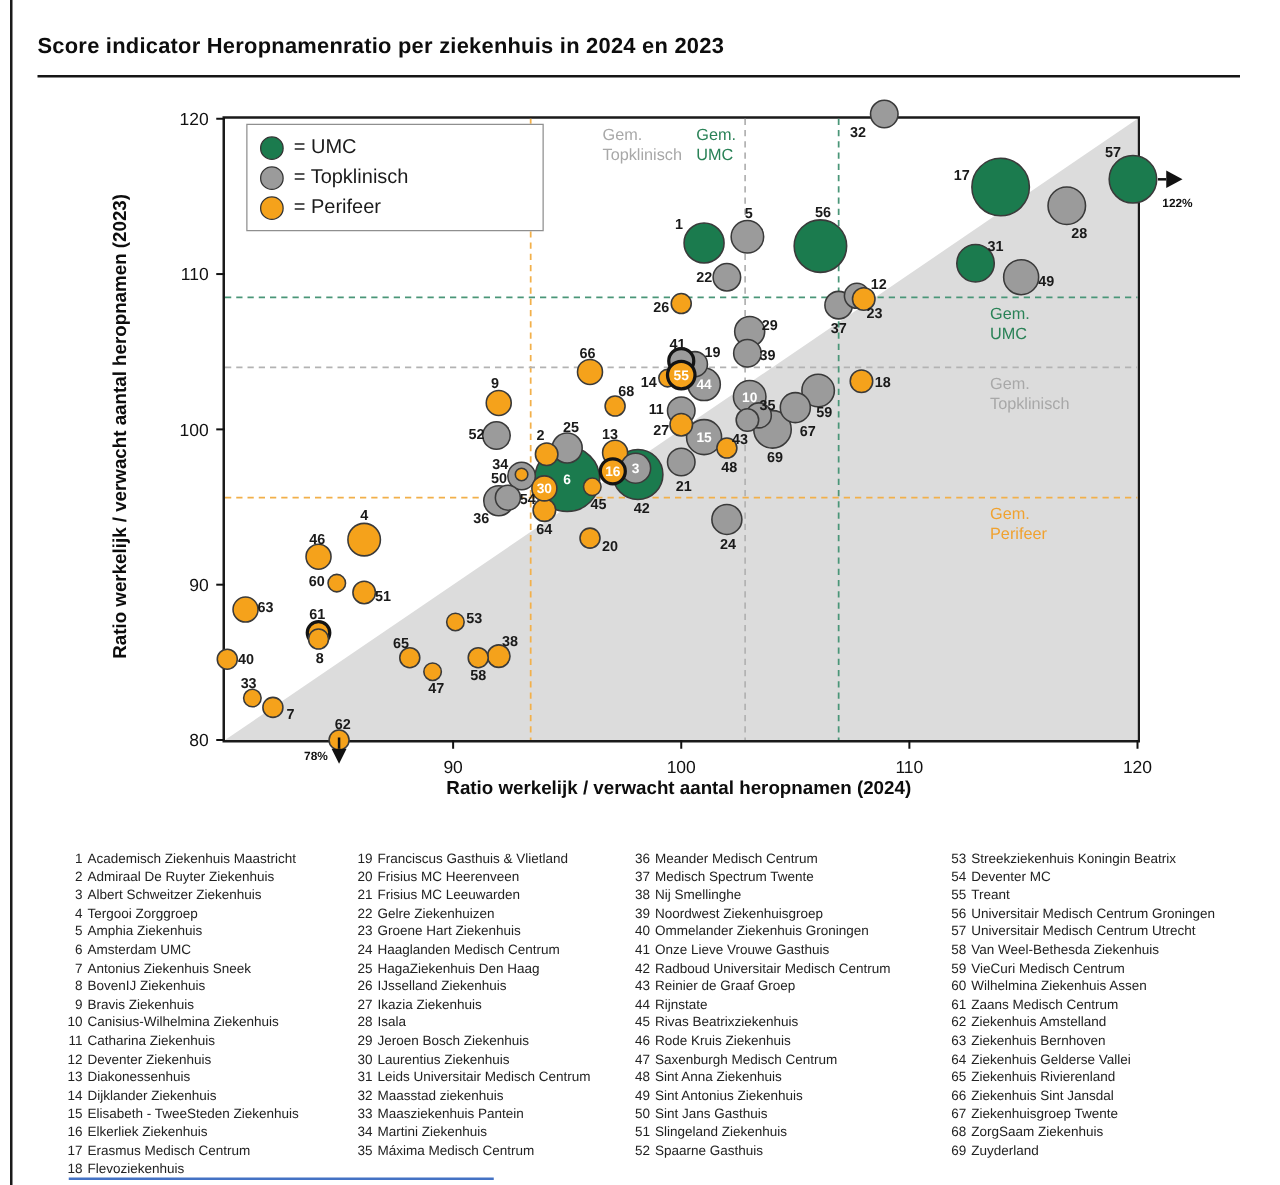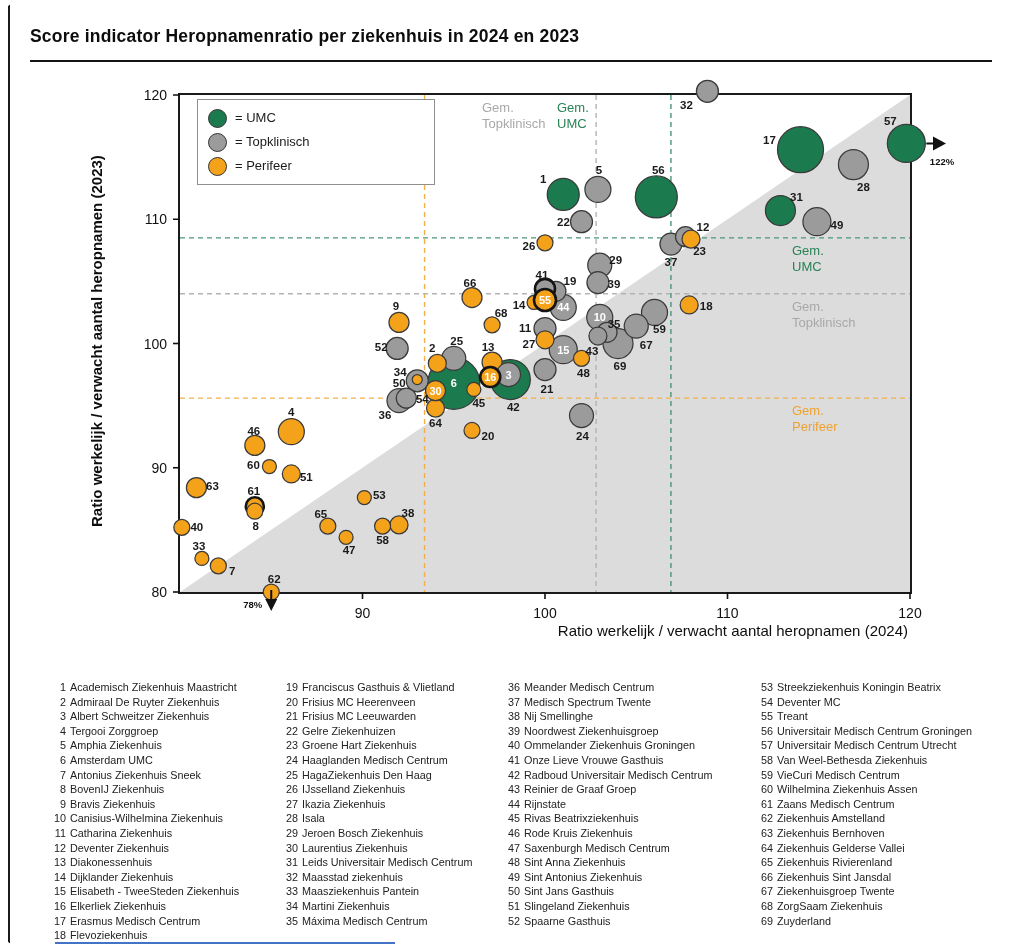--- a/index.html
+++ b/index.html
@@ -1,42 +1,42 @@
 <!DOCTYPE html>
 <html><head>
 <meta charset="utf-8">
 <style>
   html,body{margin:0;padding:0;background:#fff;font-family:"Liberation Sans",sans-serif;}
-  .page{position:relative;width:1024px;height:948px;background:#fff;overflow:hidden;color:#111;border-radius:24px;}
+  .page{position:relative;width:1024px;height:948px;background:#fff;overflow:hidden;color:#111;}
   .left-rule{position:absolute;left:8px;top:0;width:2px;height:948px;background:#1a1a1a;}
   .page-title{position:absolute;left:30px;top:26px;width:960px;font-size:17.5px;font-weight:bold;color:#0d0d0d;letter-spacing:.2px;}
   .title-rule{position:absolute;left:30px;top:60px;width:962px;height:2px;background:#151515;}
 
   .chart-region{position:absolute;left:0;top:0;width:1024px;height:670px;}
   .plot{position:absolute;left:178px;top:93px;width:730px;height:497px;border:2px solid #1a1a1a;box-sizing:content-box;background:#fff;}
   #plot-svg{position:absolute;left:0;top:0;overflow:visible;}
 
   .pt-out{font-size:11.5px;font-weight:bold;fill:#1a1a1a;}
   .pt-in{font-size:11px;font-weight:bold;fill:#ffffff;}
   .tick-text{font-size:14px;fill:#111;}
   .ann-text{font-size:9.5px;font-weight:bold;fill:#111;}
 
-  .axis-title-x{position:absolute;left:178px;top:622px;width:730px;text-align:right;font-size:15px;font-weight:normal;color:#0d0d0d;}
+  .axis-title-x{position:absolute;left:178px;top:622px;width:730px;text-align:center;font-size:15px;font-weight:bold;color:#0d0d0d;}
   .axis-title-y{position:absolute;left:88px;top:93px;height:497px;width:22px;writing-mode:vertical-rl;transform:rotate(180deg);text-align:center;font-size:15px;font-weight:bold;color:#0d0d0d;}
 
   .legend-box{position:absolute;left:17px;top:4px;width:218px;background:#fff;border:1px solid #8f8f8f;padding:9px 8px 8px 10px;z-index:5;}
   .legend-row{display:flex;align-items:flex-start;margin-bottom:5px;}
   .legend-row:last-child{margin-bottom:0;}
   .mk{flex:0 0 auto;border-radius:50%;border:1.4px solid #333;margin-right:8px;box-sizing:border-box;}
   .mk-dot{width:19px;height:19px;}
   .mk-umc{background:#1b7b4e;}
   .mk-top{background:#9b9b9b;}
   .mk-per{background:#f5a21b;}
   .mk-size{width:23px;height:23px;background:#fff;margin-left:-2px;margin-right:6px;}
-  .legend-label{font-size:13px;color:#1b1b1b;line-height:16.5px;padding-top:1px;max-width:150px;}
+  .legend-label{font-size:16px;color:#1b1b1b;line-height:16.5px;padding-top:1px;max-width:150px;}
 
   .gem-label{position:absolute;width:110px;text-align:left;font-size:13px;font-weight:500;line-height:16px;z-index:4;}
   .gem-per{color:#f0a230;}
   .gem-top{color:#a8a8a8;}
   .gem-umc{color:#2a8257;}
 
   .hosp-list{position:absolute;top:680px;left:0;width:1024px;}
   .hosp-col{position:absolute;top:0;width:235px;}
   .hosp-row{display:flex;font-size:10.8px;color:#222;line-height:14.6px;white-space:nowrap;}
   .hosp-num{flex:0 0 18px;text-align:right;margin-right:4px;}

